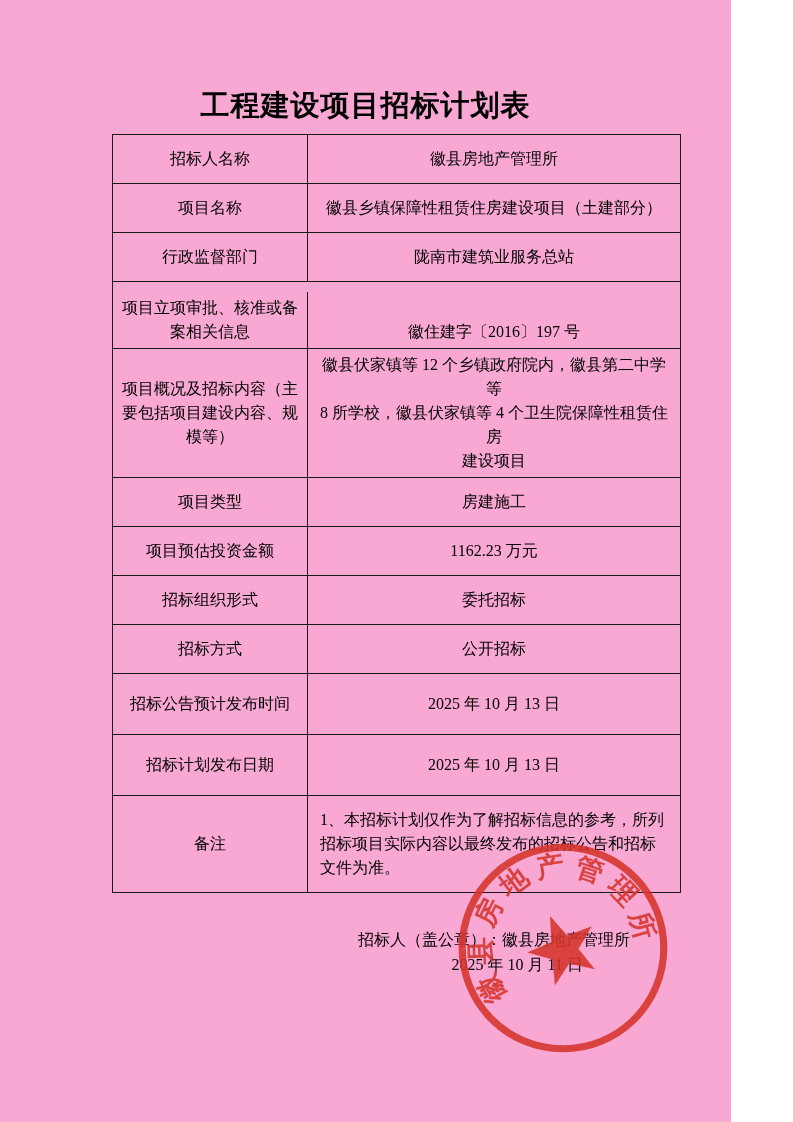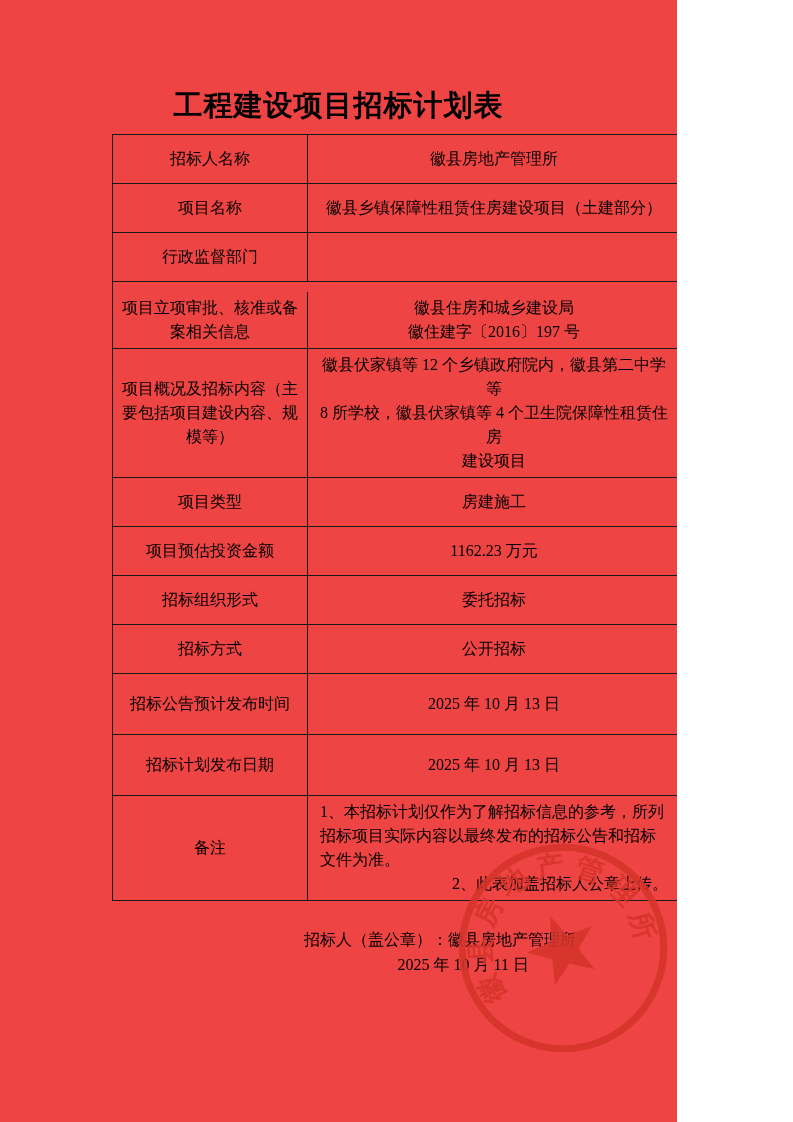--- a/index.html
+++ b/index.html
@@ -1,19 +1,19 @@
 <!DOCTYPE html>
 <html lang="zh"><head>
 <meta charset="utf-8">
 <style>
   html,body{margin:0;padding:0;background:#ffffff;}
   .page{
     position:relative;
-    width:677px;height:1122px;
-    background:#ef4444;
+    width:731px;height:1122px;
+    background:#f9a8d4;
     font-family:"Liberation Serif","DejaVu Serif",serif;
     color:#000;
     overflow:hidden;
   }
   .doc-title{
     position:absolute;top:86px;left:0;right:0;
     text-align:center;
     font-family:"DejaVu Sans","Liberation Sans",sans-serif;
     font-size:29px;font-weight:700;letter-spacing:1px;
     margin:0;
@@ -80,26 +80,28 @@
 
     <div class="tr h-std">
       <div class="th">项目名称</div>
       <div class="td">
         <div>徽县乡镇保障性租赁住房建设项目（土建部分）</div>
       </div>
     </div>
 
     <div class="tr h-std">
       <div class="th">行政监督部门</div>
+      <div class="td">
+        <div>陇南市建筑业服务总站</div>
+      </div>
     </div>
 
     <div class="tr h-med">
       <div class="th">项目立项审批、核准或备案相关信息</div>
       <div class="td">
-        <div>徽县住房和城乡建设局</div>
         <div>徽住建字〔2016〕197 号</div>
       </div>
     </div>
 
     <div class="tr h-big">
       <div class="th">项目概况及招标内容（主要包括项目建设内容、规模等）</div>
       <div class="td">
         <div>徽县伏家镇等 12 个乡镇政府院内，徽县第二中学等</div>
         <div>8 所学校，徽县伏家镇等 4 个卫生院保障性租赁住房</div>
         <div>建设项目</div>
@@ -145,21 +147,20 @@
       <div class="th">招标计划发布日期</div>
       <div class="td">
         <div>2025 年 10 月 13 日</div>
       </div>
     </div>
 
     <div class="tr h-note">
       <div class="th">备注</div>
       <div class="td align-left">
         <div>1、本招标计划仅作为了解招标信息的参考，所列招标项目实际内容以最终发布的招标公告和招标文件为准。</div>
-        <div>2、此表加盖招标人公章上传。</div>
       </div>
     </div>
 
   </div>
 
   <div class="sig-line">招标人（盖公章）：徽县房地产管理所</div>
   <div class="sig-date">2025 年 10 月 11 日</div>
 
   <svg class="seal" viewBox="0 0 220 220" xmlns="http://www.w3.org/2000/svg">
     <circle cx="110" cy="110" r="99" fill="none" stroke-width="7" stroke="#d5342a"></circle>

